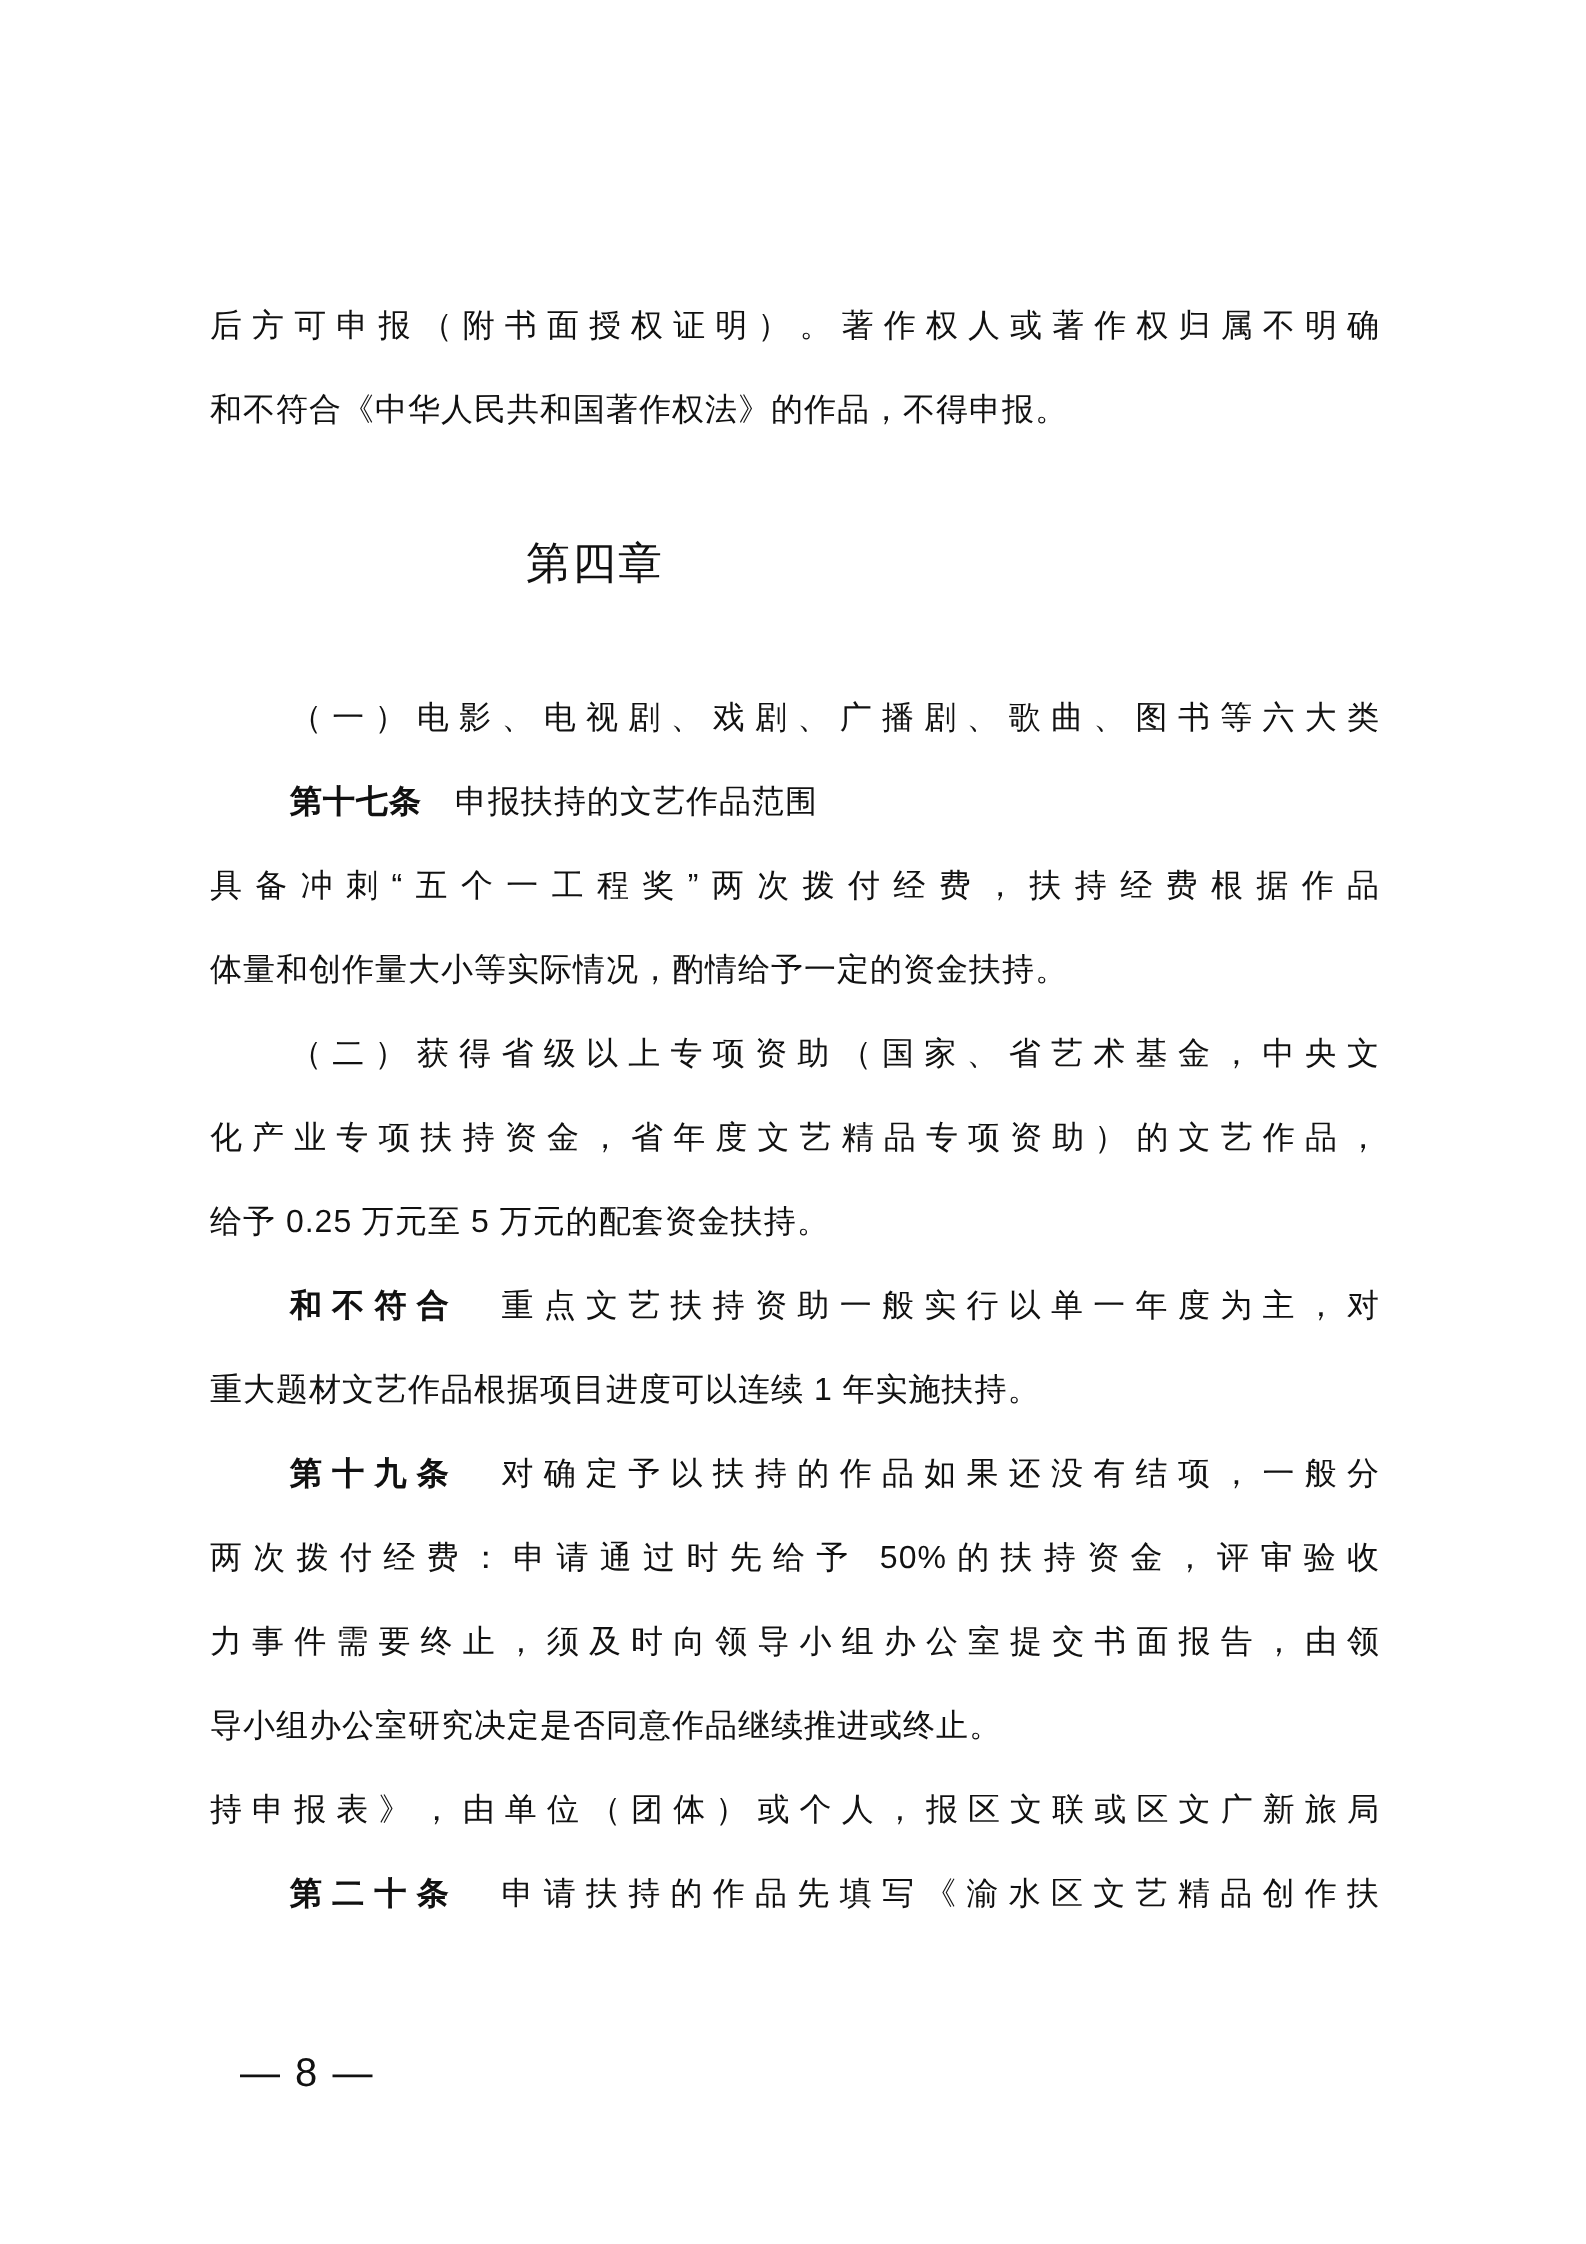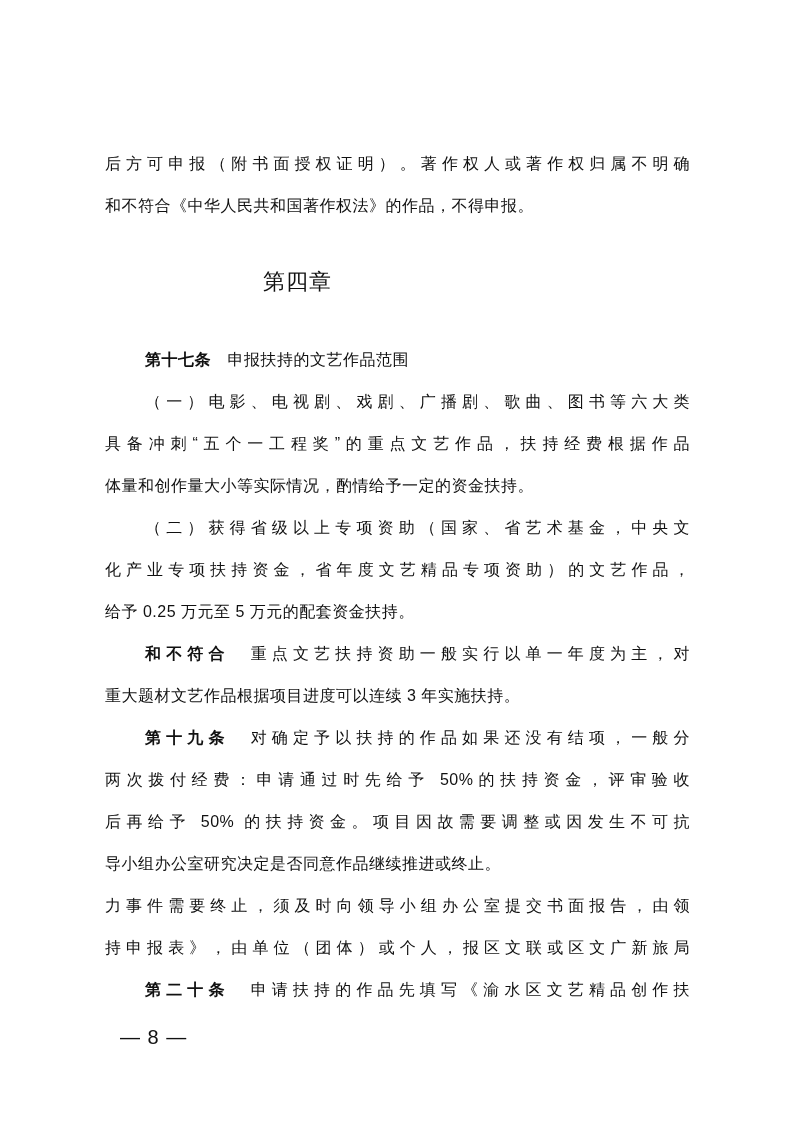--- a/index.html
+++ b/index.html
@@ -63,38 +63,37 @@
 <div class="page">
   <div class="content">
 
     <div class="ln fill"><span>后方可申报（附书面授权证明）。著作权人或著作权归属不明确</span></div>
     <div class="ln"><span>和不符合《中华人民共和国著作权法》的作品，不得申报。</span></div>
 
     <div class="heading">
       <span>第四章</span>
     </div>
 
+    <div class="ln fill" style="padding-left:40px"><span>（一）电影、电视剧、戏剧、广播剧、歌曲、图书等六大类</span></div>
+
     <div class="ln" style="padding-left:40px"><span class="b">第十七条</span><span>　申报扶持的文艺作品范围</span></div>
-
-    <div class="ln fill" style="padding-left:40px"><span>（一）电影、电视剧、戏剧、广播剧、歌曲、图书等六大类</span></div>
-    <div class="ln fill"><span>具备冲刺“五个一工程奖”的重点文艺作品，扶持经费根据作品</span></div>
+    <div class="ln fill"><span>具备冲刺“五个一工程奖”两次拨付经费，扶持经费根据作品</span></div>
     <div class="ln"><span>体量和创作量大小等实际情况，酌情给予一定的资金扶持。</span></div>
 
     <div class="ln fill" style="padding-left:40px"><span>（二）获得省级以上专项资助（国家、省艺术基金，中央文</span></div>
     <div class="ln fill"><span>化产业专项扶持资金，省年度文艺精品专项资助）的文艺作品，</span></div>
     <div class="ln"><span>给予 0.25 万元至 5 万元的配套资金扶持。</span></div>
 
     <div class="ln fill" style="padding-left:40px"><span class="b">和不符合</span><span>　重点文艺扶持资助一般实行以单一年度为主，对</span></div>
-    <div class="ln"><span>重大题材文艺作品根据项目进度可以连续 3 年实施扶持。</span></div>
+    <div class="ln"><span>重大题材文艺作品根据项目进度可以连续 1 年实施扶持。</span></div>
 
     <div class="ln fill" style="padding-left:40px"><span class="b">第十九条</span><span>　对确定予以扶持的作品如果还没有结项，一般分</span></div>
     <div class="ln fill"><span>两次拨付经费：申请通过时先给予 50%的扶持资金，评审验收</span></div>
-    <div class="ln fill"><span>后再给予 50% 的扶持资金。项目因故需要调整或因发生不可抗</span></div>
+    <div class="ln fill"><span>力事件需要终止，须及时向领导小组办公室提交书面报告，由领</span></div>
     <div class="ln"><span>导小组办公室研究决定是否同意作品继续推进或终止。</span></div>
-    <div class="ln fill"><span>力事件需要终止，须及时向领导小组办公室提交书面报告，由领</span></div>
 
     <div class="ln fill"><span>持申报表》，由单位（团体）或个人，报区文联或区文广新旅局</span></div>
     <div class="ln fill" style="padding-left:40px"><span class="b">第二十条</span><span>　申请扶持的作品先填写《渝水区文艺精品创作扶</span></div>
 
   </div>
 
   <div class="page-number">— 8 —</div>
 </div>
 
 </body></html>

